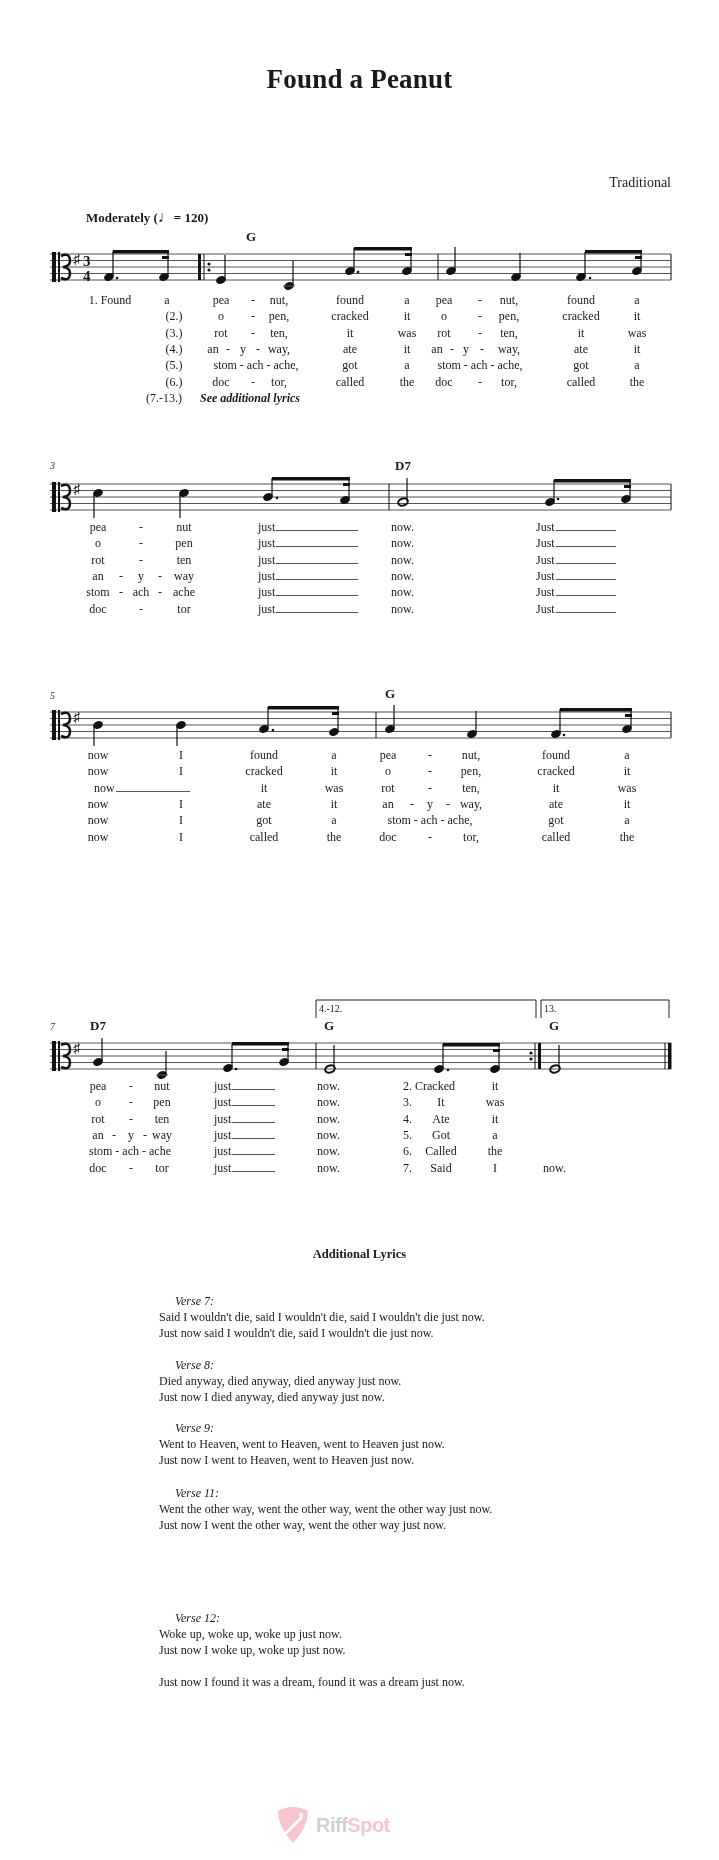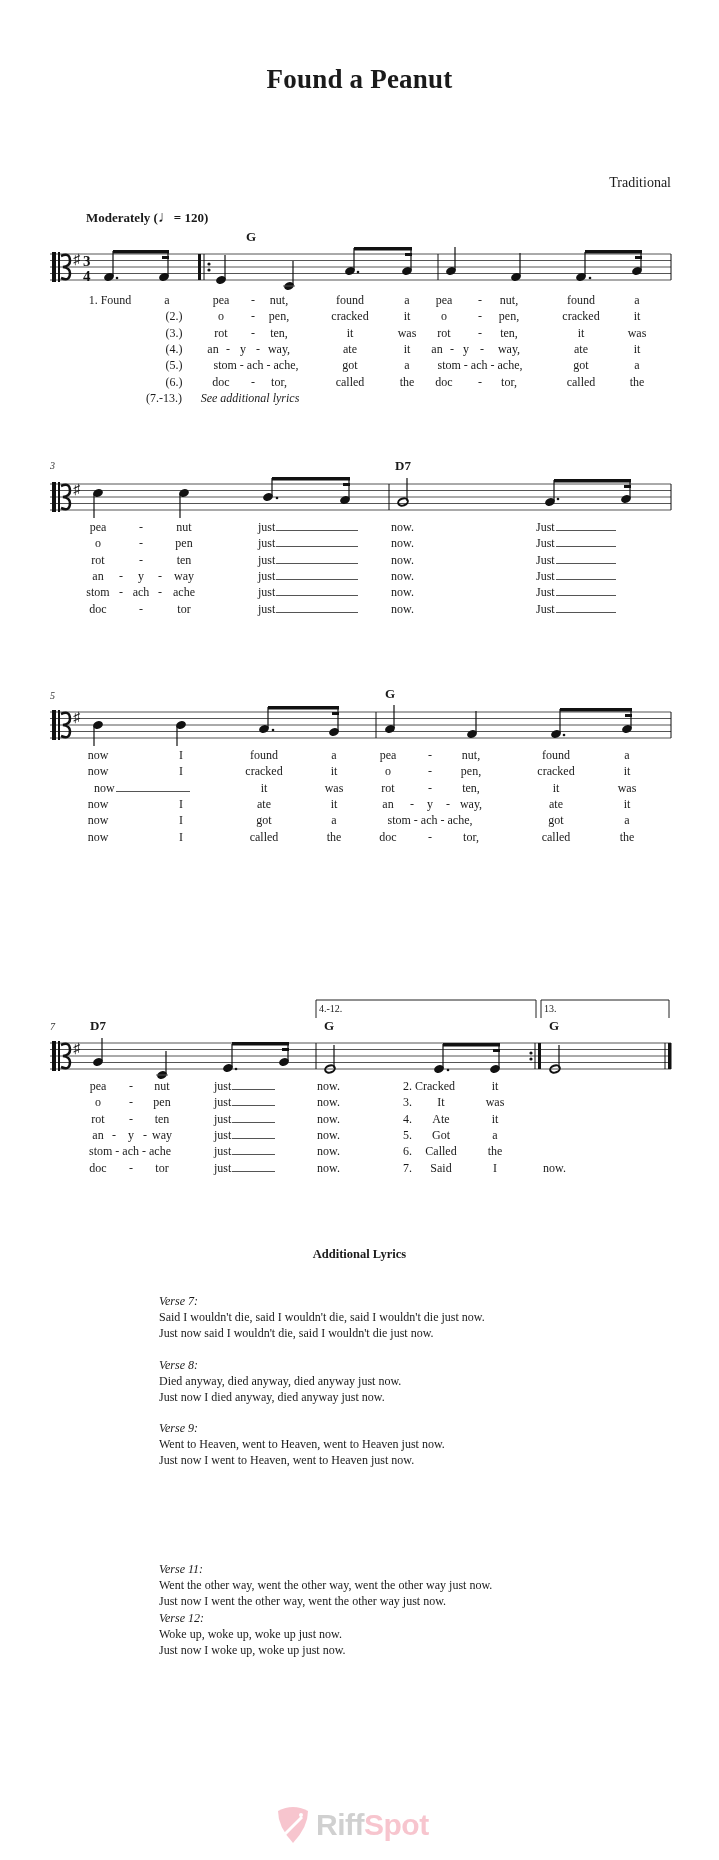--- a/index.html
+++ b/index.html
@@ -7,29 +7,29 @@
          font-family: "Liberation Serif", "DejaVu Serif", serif; color:#1a1a1a; }
   .abs { position:absolute; }
   .title { left:0; width:719px; top:64px; text-align:center; font-size:27px; font-weight:bold; letter-spacing:0.2px; }
   .composer { right:48px; top:175px; font-size:14px; }
   .tempo { left:86px; top:208px; font-size:13px; font-weight:bold; }
   .tempo .note-glyph { font-weight:normal; font-size:16px; }
   .chord { font-size:13px; font-weight:bold; }
   .measure-num { font-size:10px; font-style:italic; color:#333; }
   .lyric { font-size:12px; white-space:nowrap; transform:translateX(-50%); }
   .lyric.left { transform:none; }
-  .lyric.ital { font-style:italic; }
+  .lyric.ital { font-style:italic;font-weight:bold; }
   .ext { display:inline-block; border-bottom:1px solid #555; height:1px; vertical-align:baseline; margin-left:1px; }
   .volta-label { font-size:10px; }
   svg.staff { position:absolute; overflow:visible; }
   .addl-title { left:0; width:719px; top:1247px; text-align:center; font-size:12.5px; font-weight:bold; }
   .verse { left:159px; font-size:12px; line-height:16px; }
-  .verse .vlabel { font-style:italic; }
+  .verse .vlabel { font-style:italic;margin-left:16px; }
   .logo { left:274px; top:1805px; display:flex; align-items:center; gap:4px; opacity:0.45; }
-  .logo-text { font-family:"Liberation Sans","DejaVu Sans",sans-serif; font-weight:bold; font-size:30px; color:#999; letter-spacing:-0.5px; }
+  .logo-text { font-family:"Liberation Sans","DejaVu Sans",sans-serif; font-weight:bold; font-size:20px; color:#999; letter-spacing:-0.5px; }
   .logo-text .spot { color:#ee7f94; }
 </style>
 </head>
 <body>
 
 <div class="abs title">Found a Peanut</div>
 <div class="abs composer">Traditional</div>
 <div class="abs tempo">
   <span>Moderately</span>
   <span>(</span><span class="note-glyph">♩</span><span>= 120)</span>
@@ -329,31 +329,32 @@
     <div>Died anyway, died anyway, died anyway just now.</div>
     <div>Just now I died anyway, died anyway just now.</div>
   </div>
   <div class="abs verse" style="top:1420px">
     <div class="vlabel">Verse 9:</div>
     <div>Went to Heaven, went to Heaven, went to Heaven just now.</div>
     <div>Just now I went to Heaven, went to Heaven just now.</div>
   </div>
   <div class="abs verse" style="top:1484px">
   </div>
-  <div class="abs verse" style="top:1561px">
+  <div class="abs verse" style="top:1485px">
     <div class="vlabel">Verse 11:</div>
     <div>Went the other way, went the other way, went the other way just now.</div>
     <div>Just now I went the other way, went the other way just now.</div>
   </div>
   <div class="abs verse" style="top:1610px">
     <div class="vlabel">Verse 12:</div>
     <div>Woke up, woke up, woke up just now.</div>
     <div>Just now I woke up, woke up just now.</div>
   </div>
   <div class="abs verse" style="top:1674px">
+    <div>Just now I found it was a dream, found it was a dream just now.</div>
   </div>
 </div>
 
 <div class="abs logo">
   <svg width="38" height="40" viewBox="0 0 38 40">
     <path d="M4 6 Q19 -2 34 6 Q34 22 19 38 Q4 22 4 6 Z" fill="#ee7f94"></path>
     <path d="M10 30 L28 12" stroke="#fff" stroke-width="3"></path>
     <circle cx="27" cy="10" r="2" fill="#fff"></circle>
   </svg>
   <span class="logo-text"><span>Riff</span><span class="spot">Spot</span></span>

